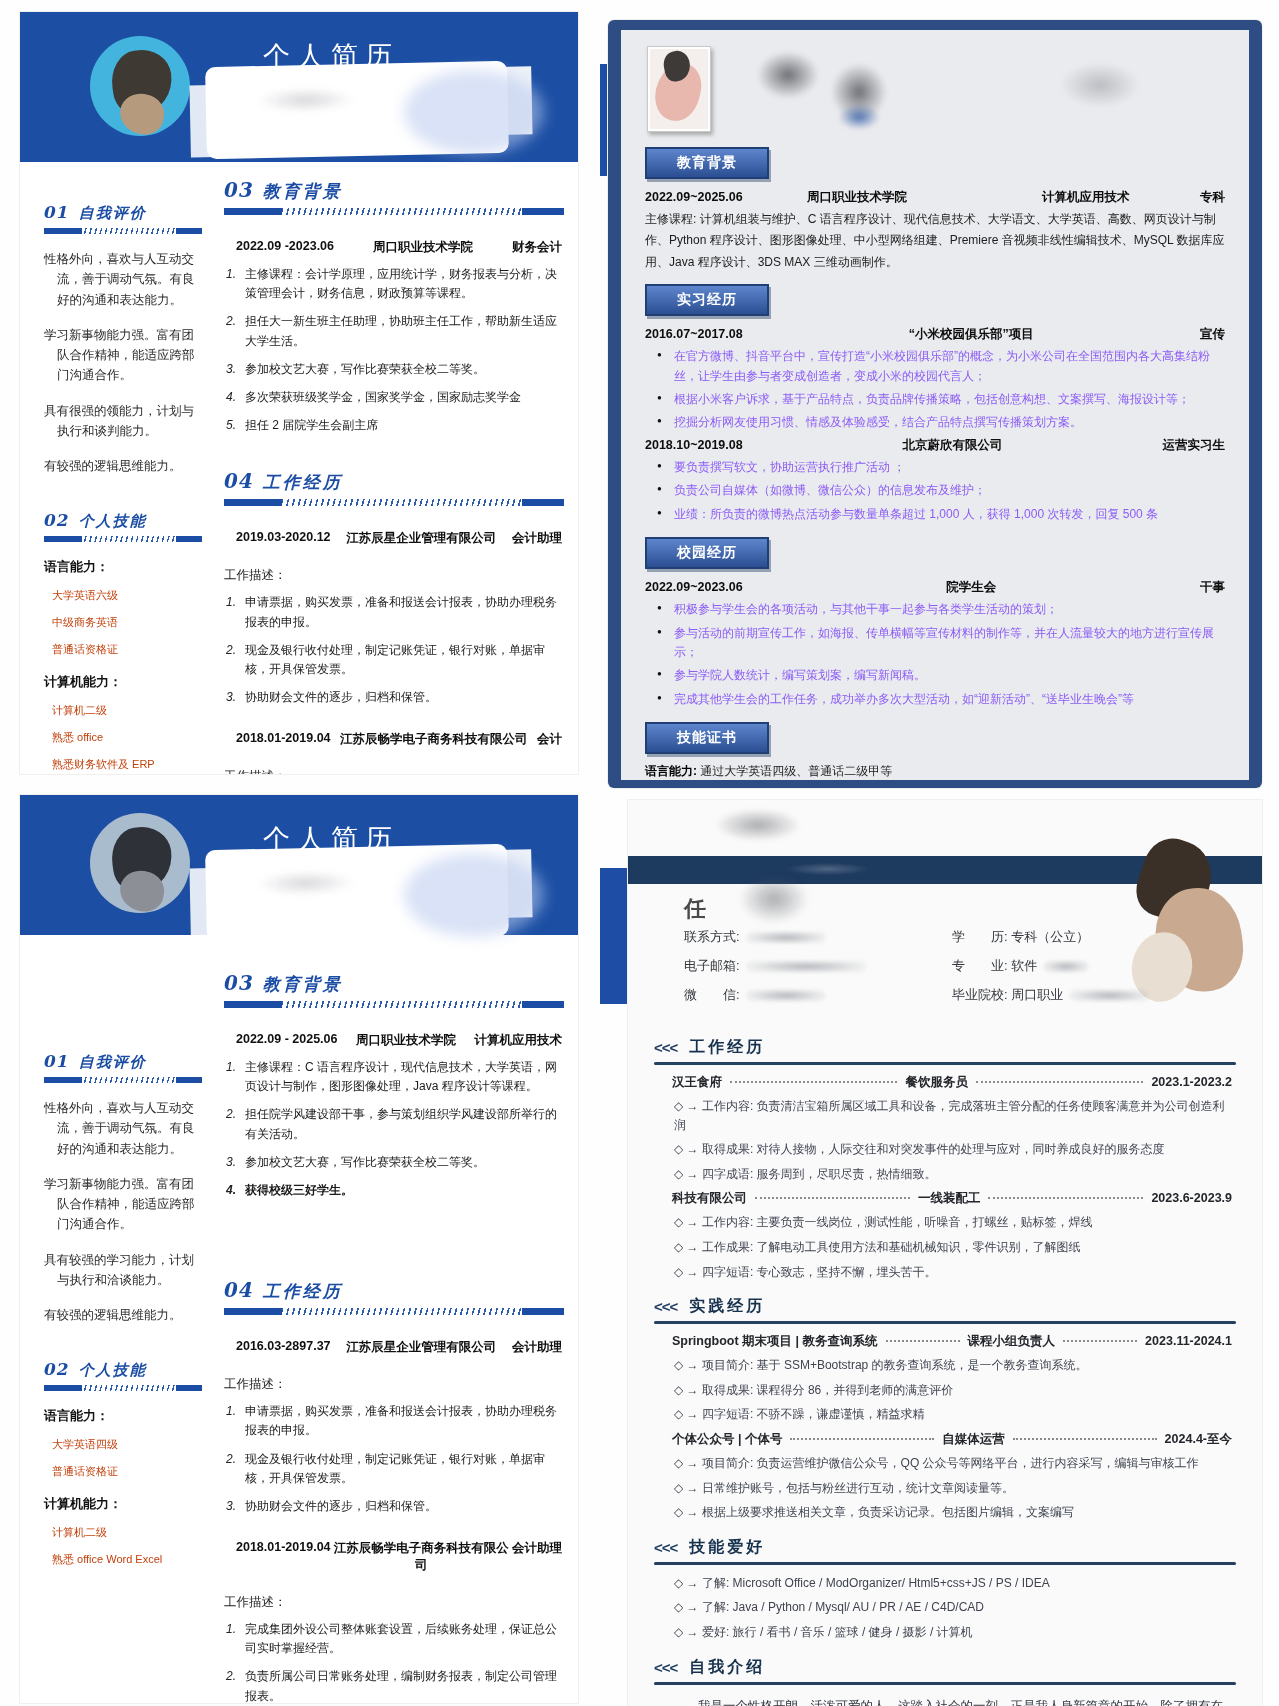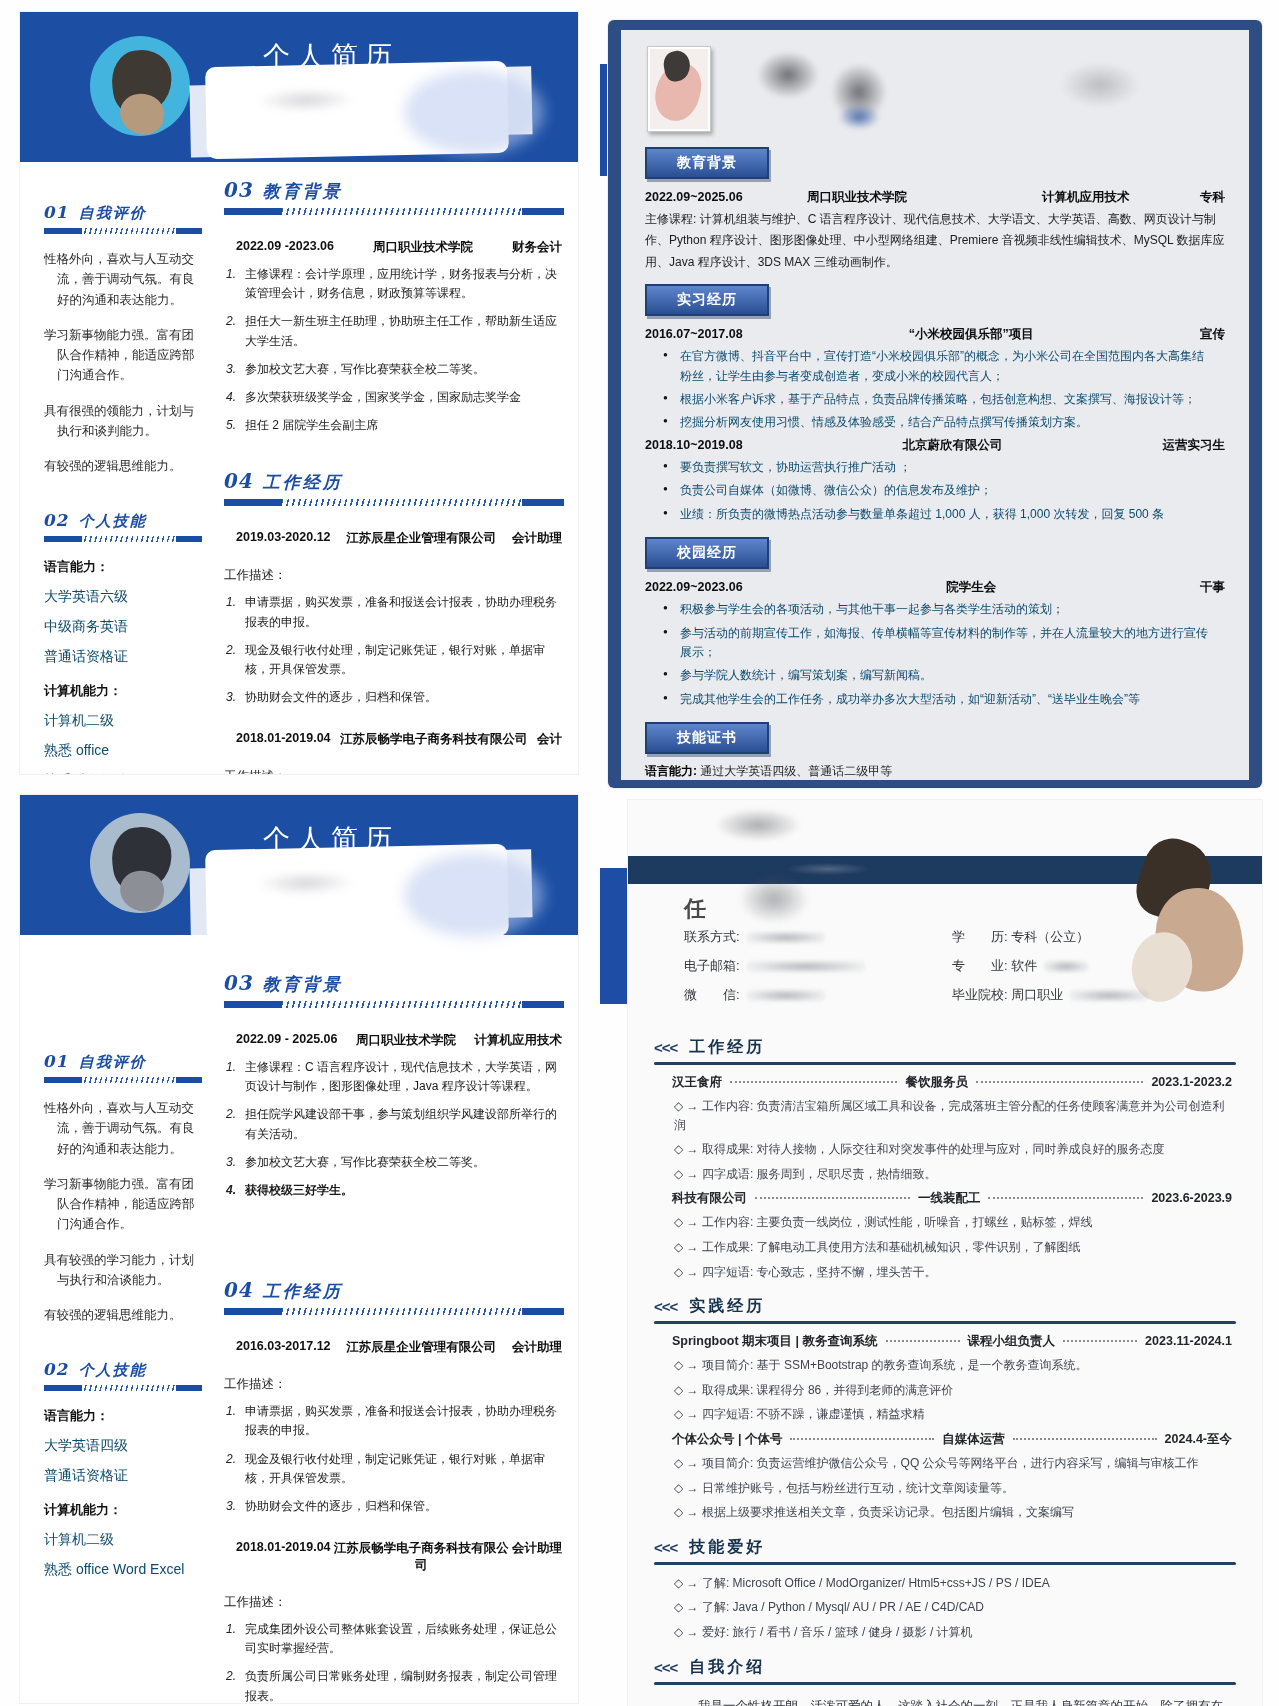--- a/index.html
+++ b/index.html
@@ -55,21 +55,21 @@
   .rule.small{height:6px;
     background:
       linear-gradient(#1b4da5,#1b4da5) left/38px 100% no-repeat,
       linear-gradient(#1b4da5,#1b4da5) right/26px 100% no-repeat,
       repeating-linear-gradient(105deg,#2d5cad 0 1.4px,rgba(255,255,255,0) 1.4px 5px);}
 
   .side-p{font-size:12.5px;line-height:1.62;color:#2a2a2a;margin:15px 0 0;
     padding-left:13px;text-indent:-13px;}
   .side-sec2{margin-top:34px;}
   .skill-label{font-weight:bold;font-size:13px;color:#111;margin:16px 0 0;}
-  .skill-item{font-size:14px;color:#0c4a6e;margin:12px 0 0;}
+  .skill-item{font-size:11px;color:#c2410c;margin:12px 8px 0;}
 
   .edu-row,.job-row{display:flex;font-weight:bold;font-size:12.5px;color:#101010;margin:24px 2px 6px 12px;}
   .edu-row .mid,.job-row .mid{flex:1;text-align:center;}
   .num-list{list-style:none;margin:4px 0 0;padding:0;counter-reset:n;}
   .num-list li{counter-increment:n;position:relative;padding-left:21px;margin:9px 0;
     font-size:12px;line-height:1.6;color:#1b1b1b;}
   .num-list li::before{content:counter(n) ".";position:absolute;left:2px;top:0;
     font-style:italic;color:#222;}
   #p3 .edu-list li:nth-child(4){font-weight:bold;}
   .desc-label{font-size:12.5px;color:#1b1b1b;margin:20px 0 0;}
@@ -99,21 +99,21 @@
     background:radial-gradient(closest-side,rgba(120,122,130,.4),rgba(120,122,130,0) 72%);}
   .badge{display:inline-block;min-width:84px;padding:5px 18px;margin:9px 0 6px;
     background:linear-gradient(180deg,#5e86cd,#2b4e92);border:2px solid #203f74;
     color:#fff;font-weight:bold;font-size:14px;text-align:center;letter-spacing:1px;
     box-shadow:2px 3px 0 rgba(25,48,90,.4);}
   .row3,.row4{display:flex;align-items:baseline;font-weight:bold;font-size:12.5px;color:#0d0d0d;margin:4px 0 2px;}
   .row3 .mid,.row4 .mid{flex:1;text-align:center;}
   .row4 .mid2{flex:1;text-align:center;}
   .p2-text{font-size:12px;line-height:1.78;color:#1c1c1c;margin:3px 0 2px;}
   .dots{list-style:none;margin:2px 0 4px;padding-left:19px;}
-  .dots li{position:relative;margin:4px 16px;font-size:12px;line-height:1.62;color:#0c4a6e;}
+  .dots li{position:relative;margin:4px 10px;font-size:12px;line-height:1.62;color:#8b5cf6;}
   .dots li::before{content:"●";position:absolute;left:-17px;top:2px;font-size:8px;color:#111;}
   .cert-line{font-size:12px;line-height:1.95;color:#1c1c1c;}
   .cert-line b{color:#000;}
 
   
   .blue-strip{position:absolute;background:#1e4da5;}
   #strip2{left:600px;top:64px;width:18px;height:112px;}
   #strip4{left:600px;top:868px;width:27px;height:136px;}
 
   
@@ -420,21 +420,21 @@
           <li>获得校级三好学生。</li>
 
       </ol>
       <div class="sec4">
         <div class="sec-h">
           <span class="num">04</span>
           <span class="t">工作经历</span>
         </div>
         <div class="rule"></div>
         <div class="job-row">
-          <span>2016.03-2017.12</span>
+          <span>2016.03-2897.37</span>
           <span class="mid">江苏辰星企业管理有限公司</span>
           <span>会计助理</span>
         </div>
         <div class="desc-label">工作描述：</div>
         <ol class="num-list">
 
             <li>申请票据，购买发票，准备和报送会计报表，协助办理税务报表的申报。</li>
 
             <li>现金及银行收付处理，制定记账凭证，银行对账，单据审核，开具保管发票。</li>
 

